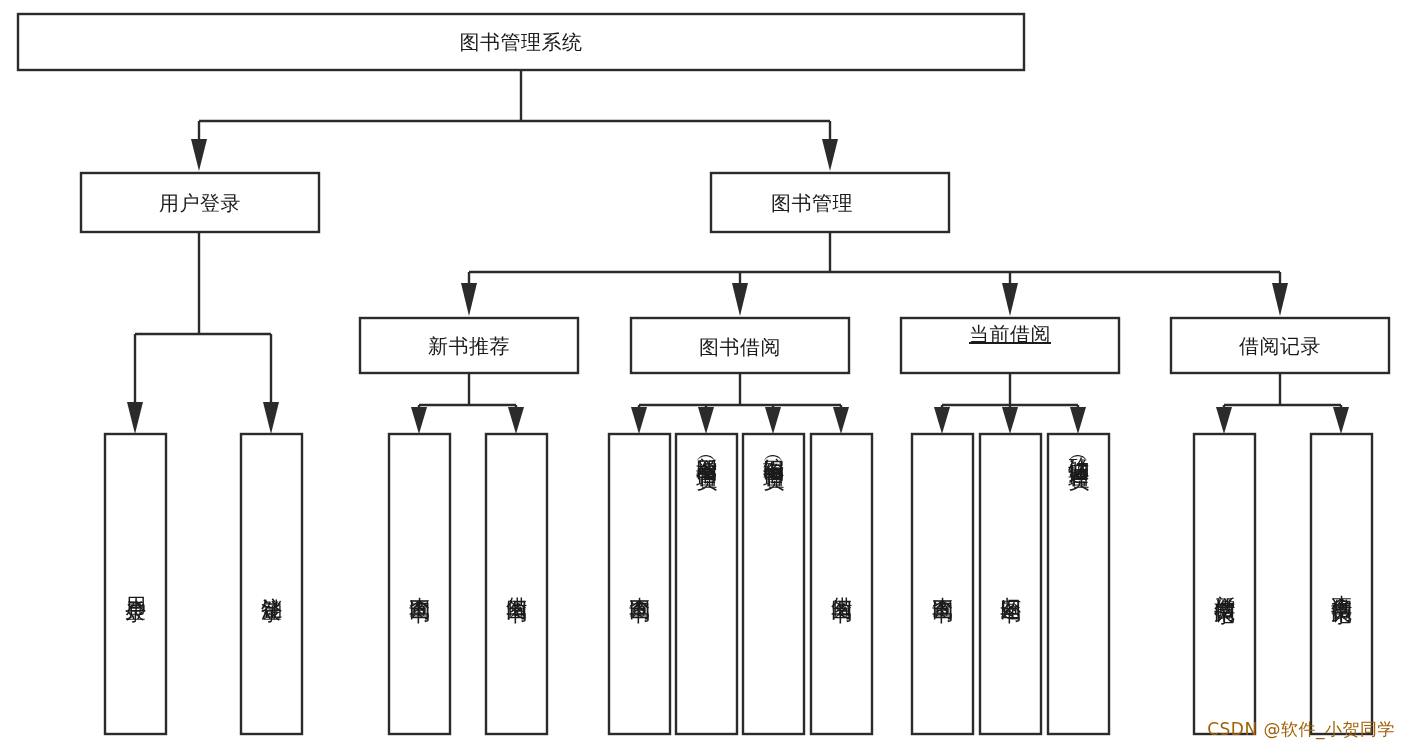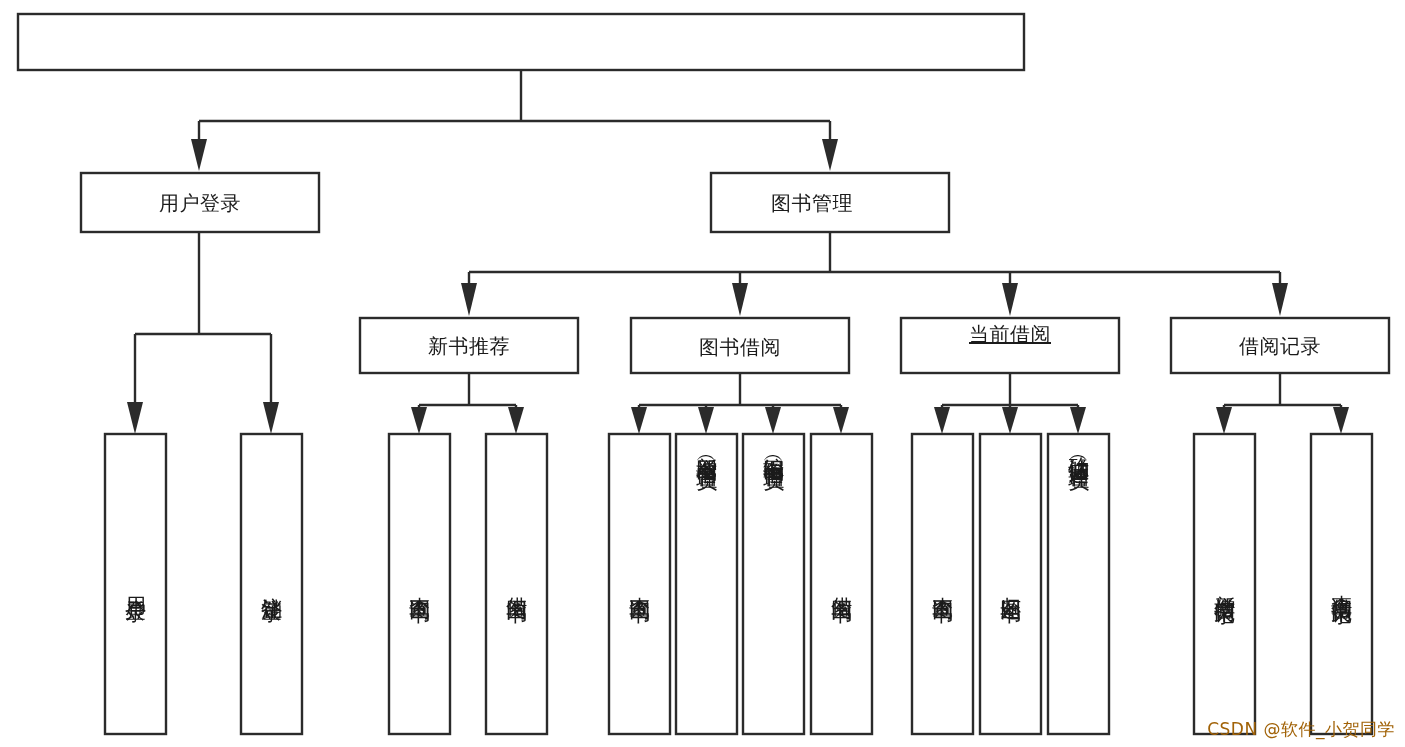--- a/index.html
+++ b/index.html
@@ -164,20 +164,21 @@
 
     <rect class="node-rect" x="912" y="434" width="61" height="300"></rect>
     <rect class="node-rect" x="980" y="434" width="61" height="300"></rect>
     <rect class="node-rect" x="1048" y="434" width="61" height="300"></rect>
 
     <rect class="node-rect" x="1194" y="434" width="61" height="300"></rect>
     <rect class="node-rect" x="1311" y="434" width="61" height="300"></rect>
 
   </svg>
 
+  <div class="node-label horizontal" style="left:18px; top:14px; width:1006px; height:56px;">图书管理系统</div>
 
   <div class="node-label horizontal" style="left:81px; top:173px; width:238px; height:59px;">用户登录</div>
 
   <div class="node-label horizontal" style="left:711px; top:173px; width:202px; height:59px;">图书管理</div>
 
   <div class="node-label horizontal" style="left:360px; top:318px; width:218px; height:55px;border-radius:6px;">新书推荐</div>
 
   <div class="node-label horizontal" style="left:631px; top:318px; width:218px; height:58px;">图书借阅</div>
 
   <div class="node-label horizontal" style="left:901px; top:306px; width:218px; height:55px;text-decoration:underline;">当前借阅</div>

